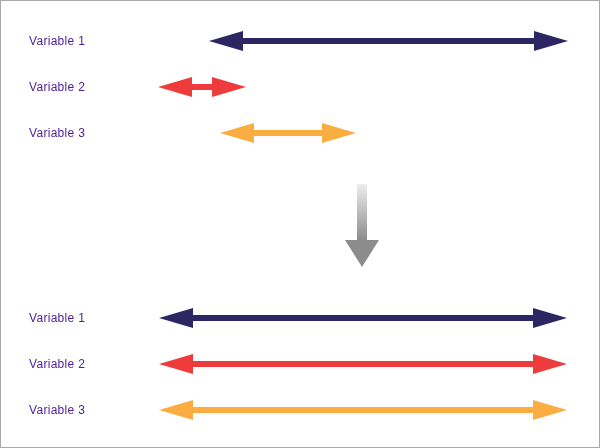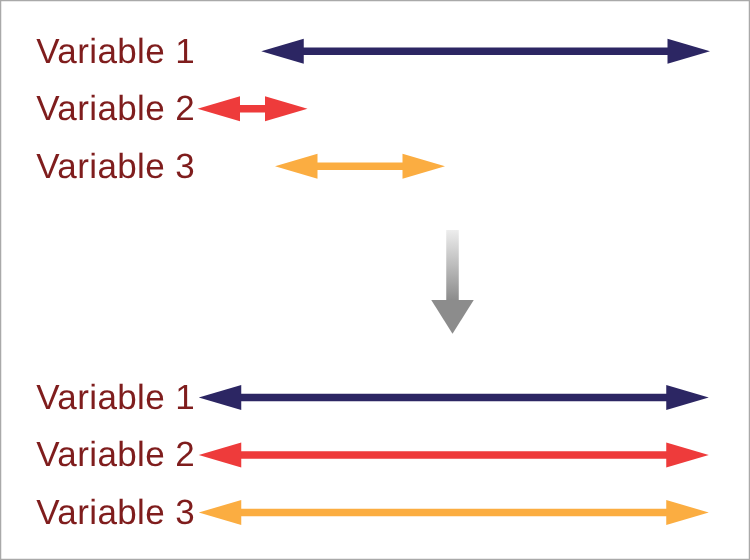--- a/index.html
+++ b/index.html
@@ -10,23 +10,23 @@
     box-sizing: border-box;
     border: 1px solid #a9a9a9;
     background: #ffffff;
     overflow: hidden;
     font-family: "Liberation Sans", sans-serif;
   }
   .var-label {
     position: absolute;
     height: 28px;
     line-height: 28px;
-    font-size: 28px;
+    font-size: 12px;
     letter-spacing: 0.3px;
-    color: #7f1d1d;
+    color: #4c1d95;
     white-space: nowrap;
   }
   .h-arrow { position: absolute; height: 20px; }
   .h-arrow .shaft {
     position: absolute;
     left: 30px; right: 30px;
     top: 7px; height: 6px;
   }
   .h-arrow .head {
     position: absolute;

